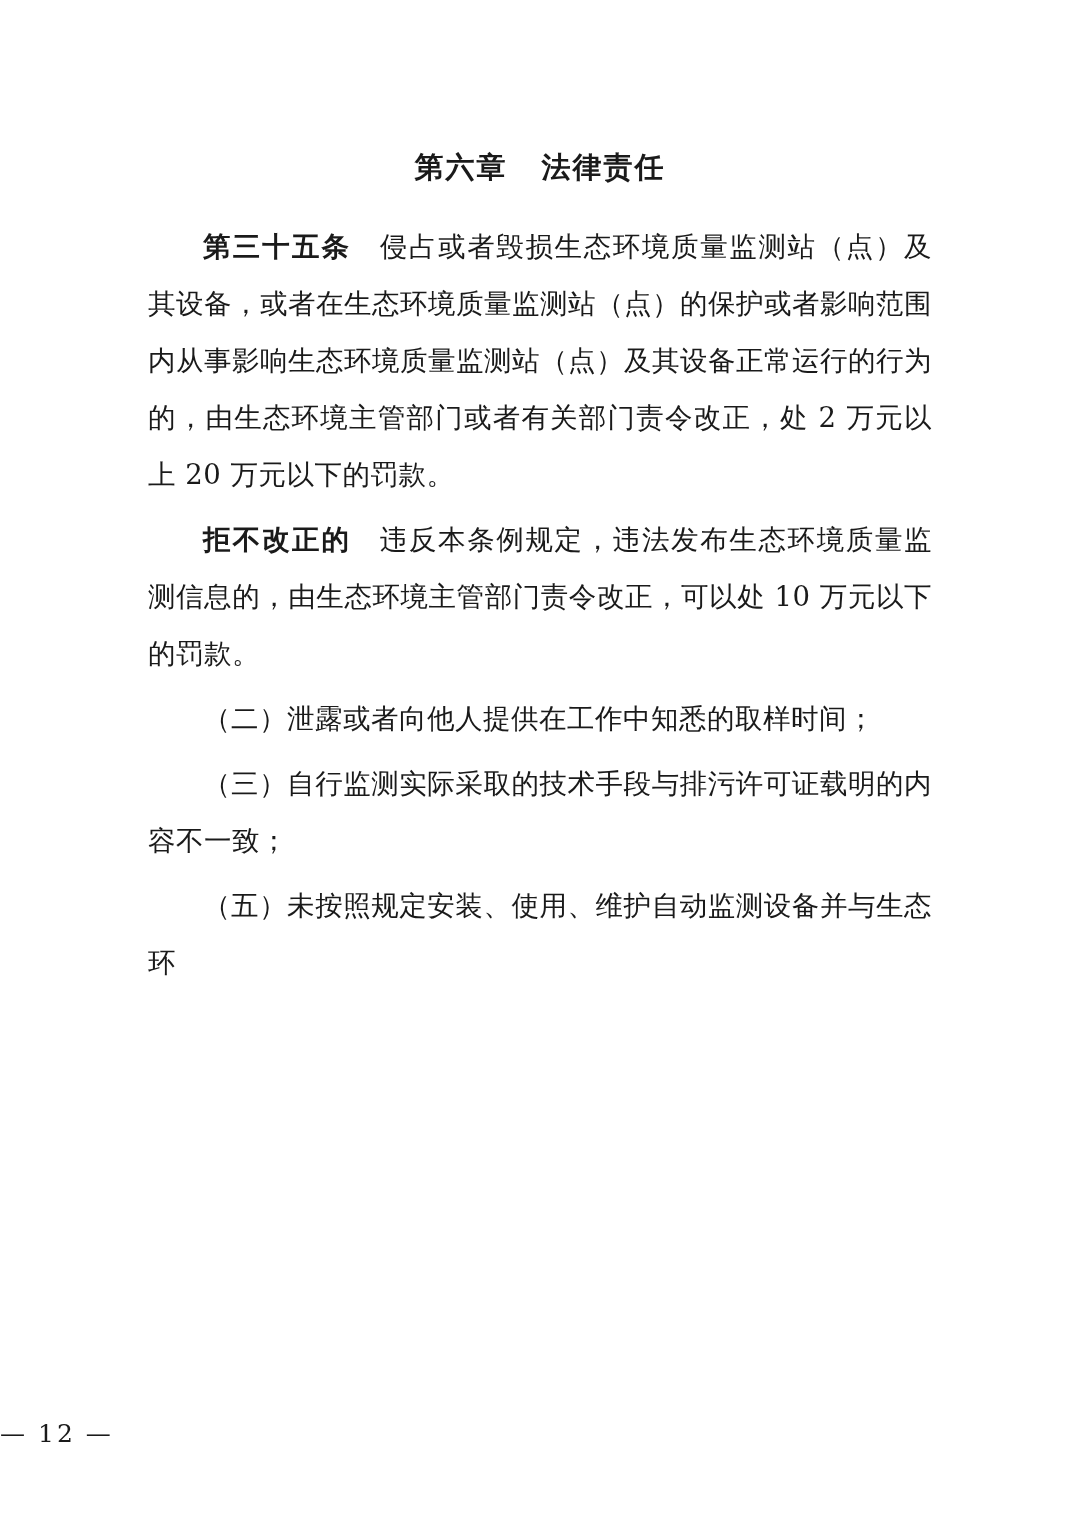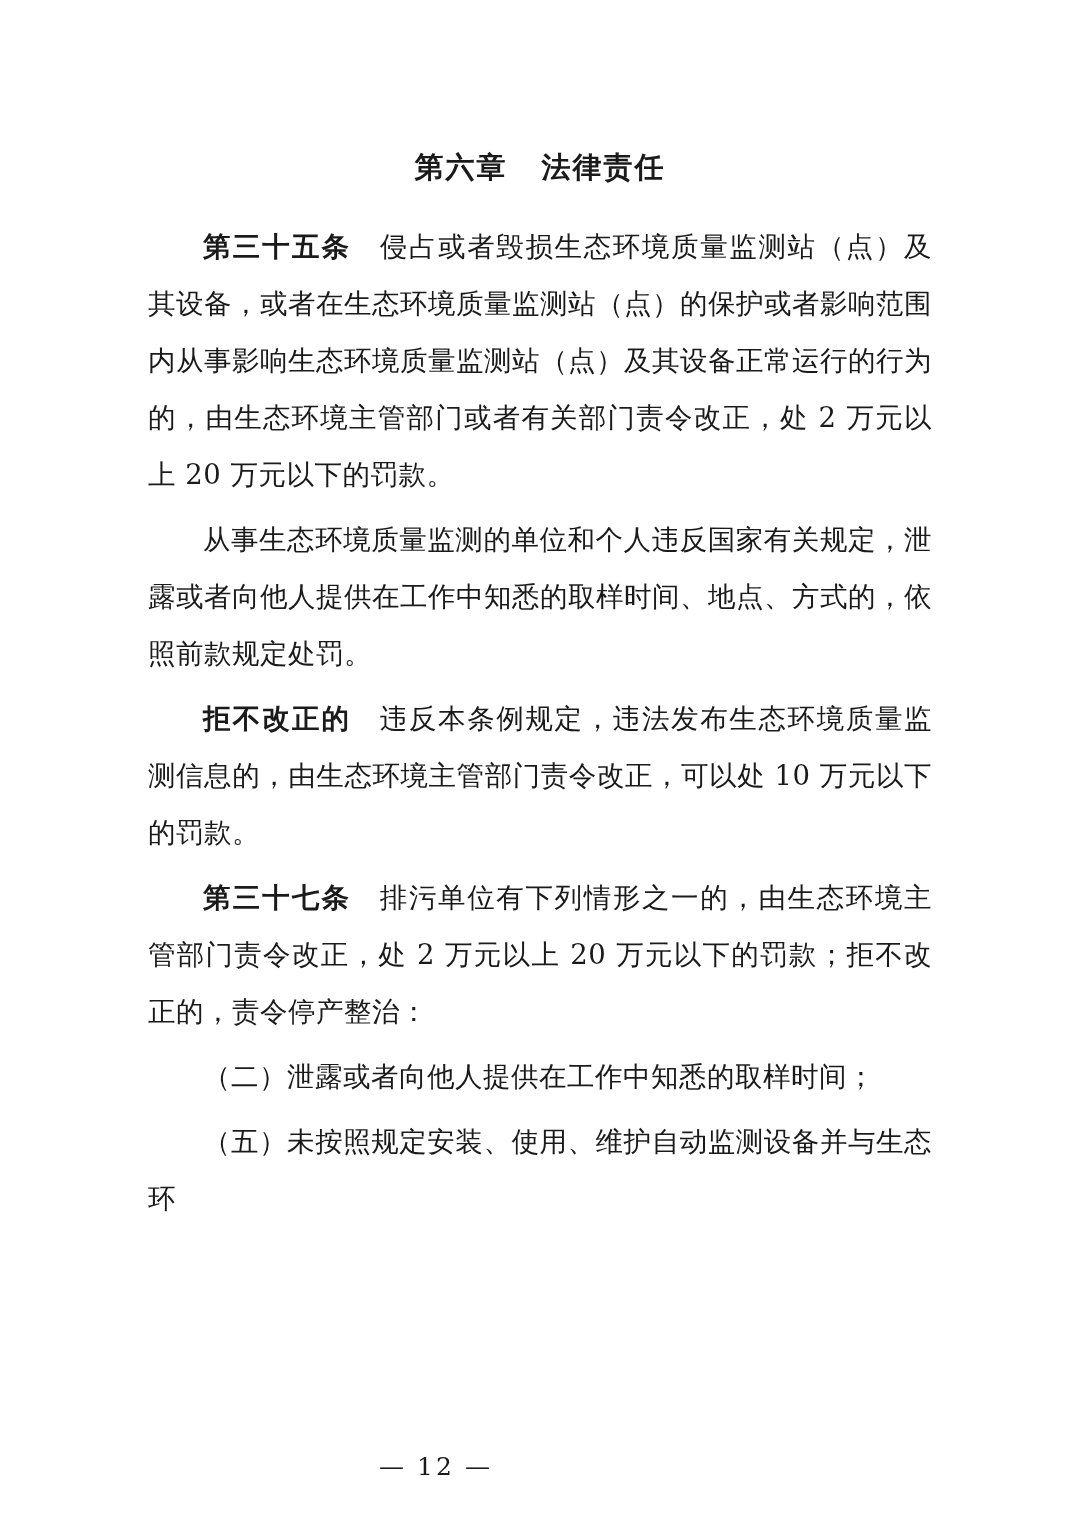--- a/index.html
+++ b/index.html
@@ -47,51 +47,49 @@
     font-weight: bold;
     letter-spacing: 1px;
   }
   p.body .sp {
     display: inline-block;
     width: 1em;
   }
   .footer {
     position: absolute;
     left: 0;
-    top: 1452px;
+    top: 1419px;
     width: 872px;
-    text-align: center;
     font-size: 25px;
     letter-spacing: 3px;
     font-family: "DejaVu Serif", "Liberation Serif", serif;
   }
   .footer .pagenum {
     padding: 0 10px;
   }
 </style>
 </head>
 <body>
 
 <div class="page">
 
   <div class="chapter-title">
     <span>第六章</span><span class="gap"></span><span>法律责任</span>
   </div>
 
   <p class="body"><span class="art">第三十五条</span><span class="sp"></span><span>侵占或者毁损生态环境质量监测站（点）及其设备，或者在生态环境质量监测站（点）的保护或者影响范围内从事影响生态环境质量监测站（点）及其设备正常运行的行为的，由生态环境主管部门或者有关部门责令改正，处 2 万元以上 20 万元以下的罚款。</span></p>
 
-  <p class="body"><span>从事生态环境质量监测的单位和个人违反国家有关规定，泄露或者向他人提供在工作中知悉的取样时间、地点、方式的，依照前款规定处罚。</span></p>
 
   <p class="body"><span class="art">拒不改正的</span><span class="sp"></span><span>违反本条例规定，违法发布生态环境质量监测信息的，由生态环境主管部门责令改正，可以处 10 万元以下的罚款。</span></p>
 
-  <p class="body"><span class="art">第三十七条</span><span class="sp"></span><span>排污单位有下列情形之一的，由生态环境主管部门责令改正，处 2 万元以上 20 万元以下的罚款；拒不改正的，责令停产整治：</span></p>
 
 
   <p class="body"><span>（二）泄露或者向他人提供在工作中知悉的取样时间；</span></p>
 
+  <p class="body"><span>（三）自行监测实际采取的技术手段与排污许可证载明的内容不一致；</span></p>
 
 
   <p class="body"><span>（五）未按照规定安装、使用、维护自动监测设备并与生态环</span></p>
 
 </div>
 
 <div class="footer">
   <span>—</span><span class="pagenum">12</span><span>—</span>
 </div>
 

